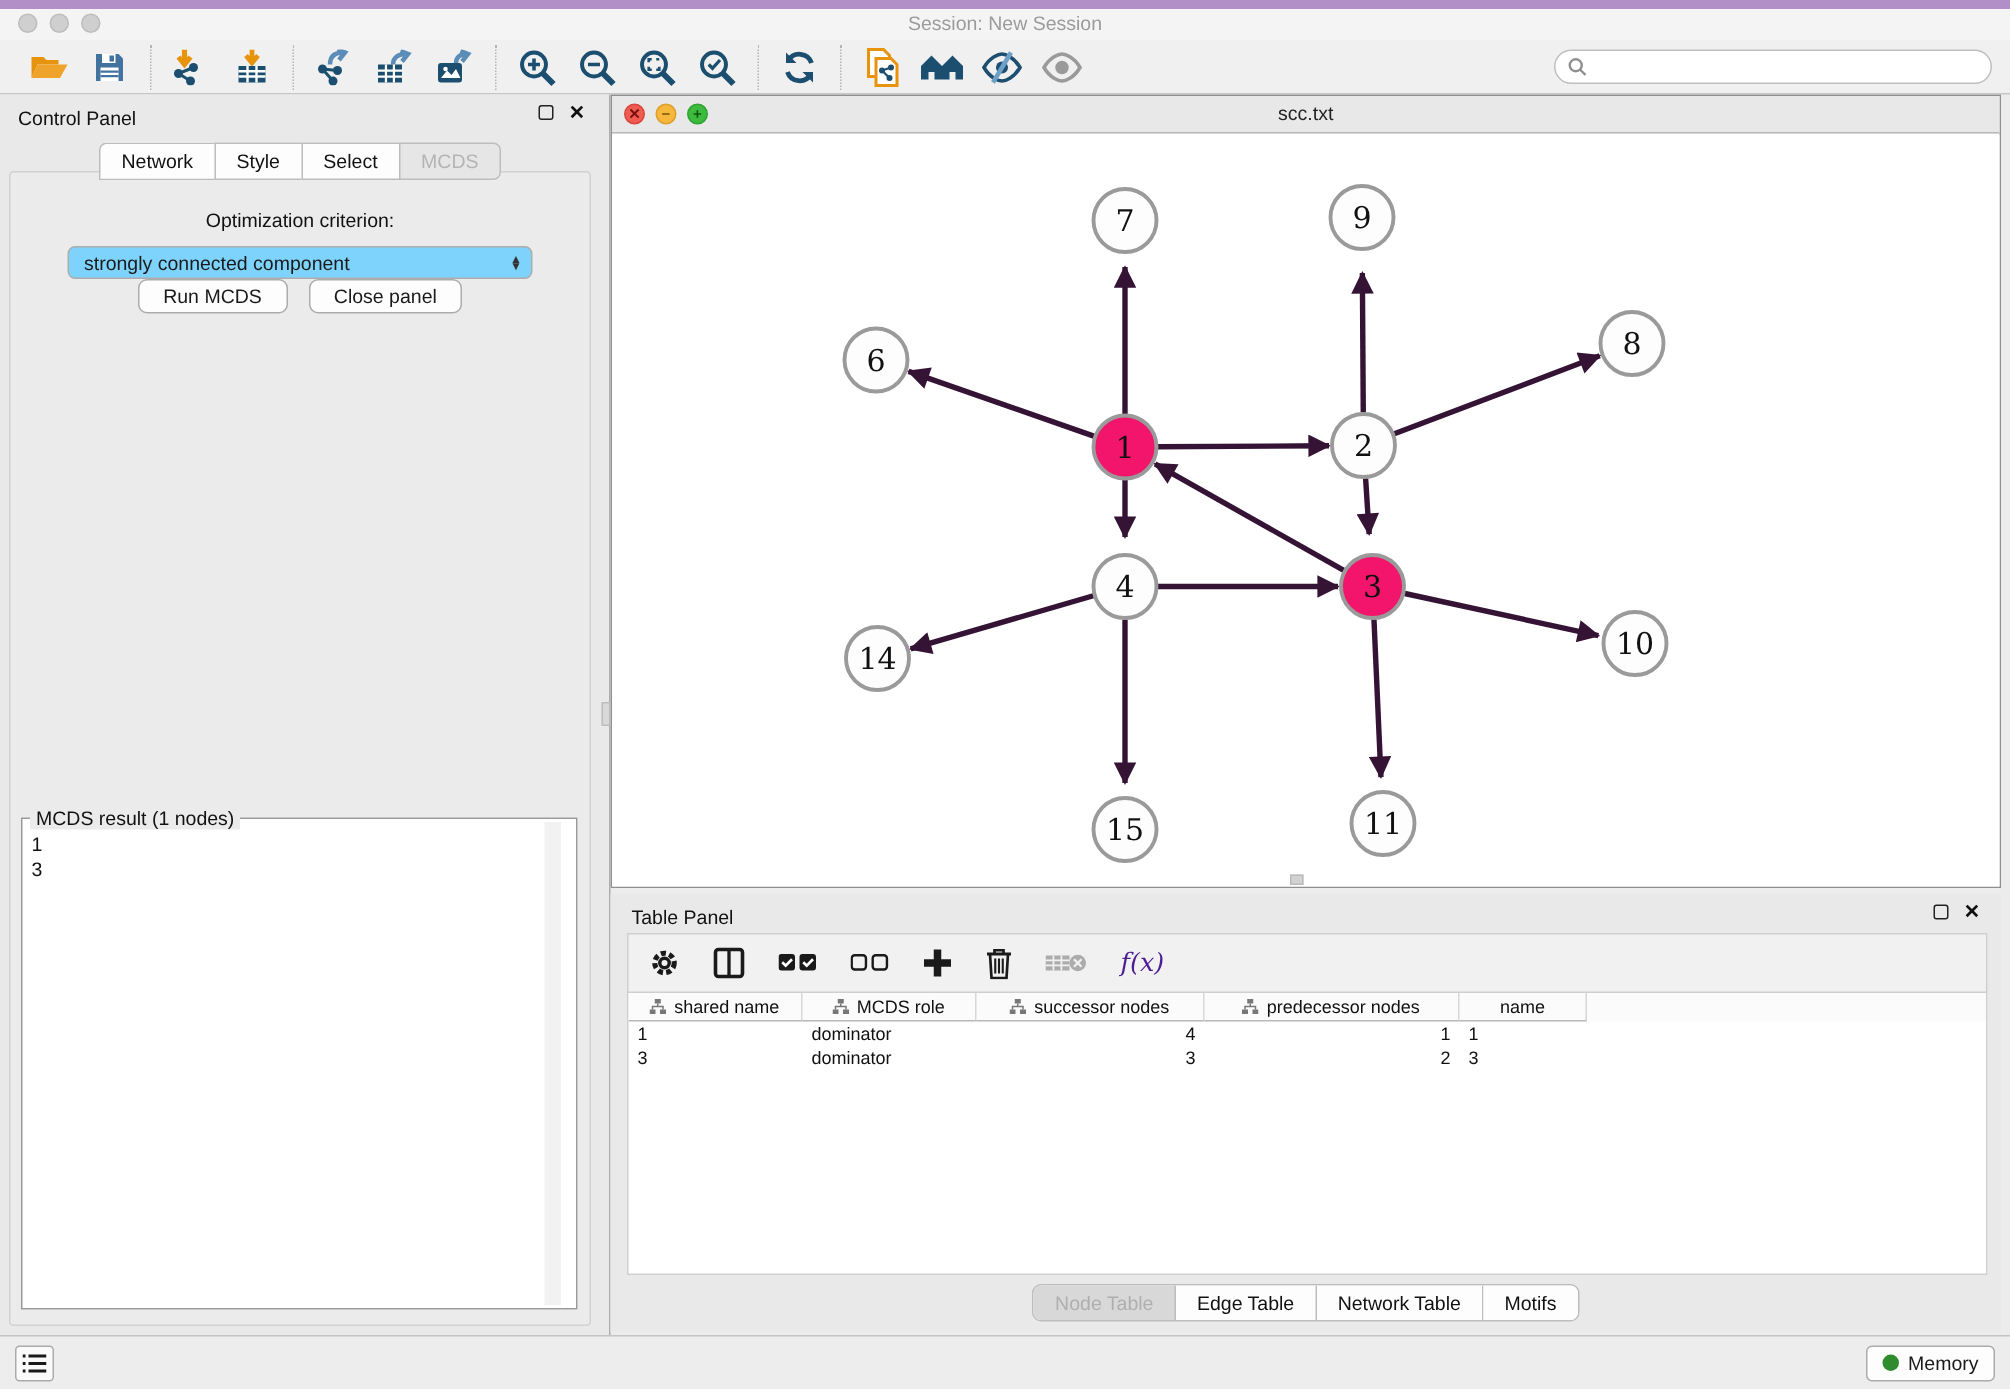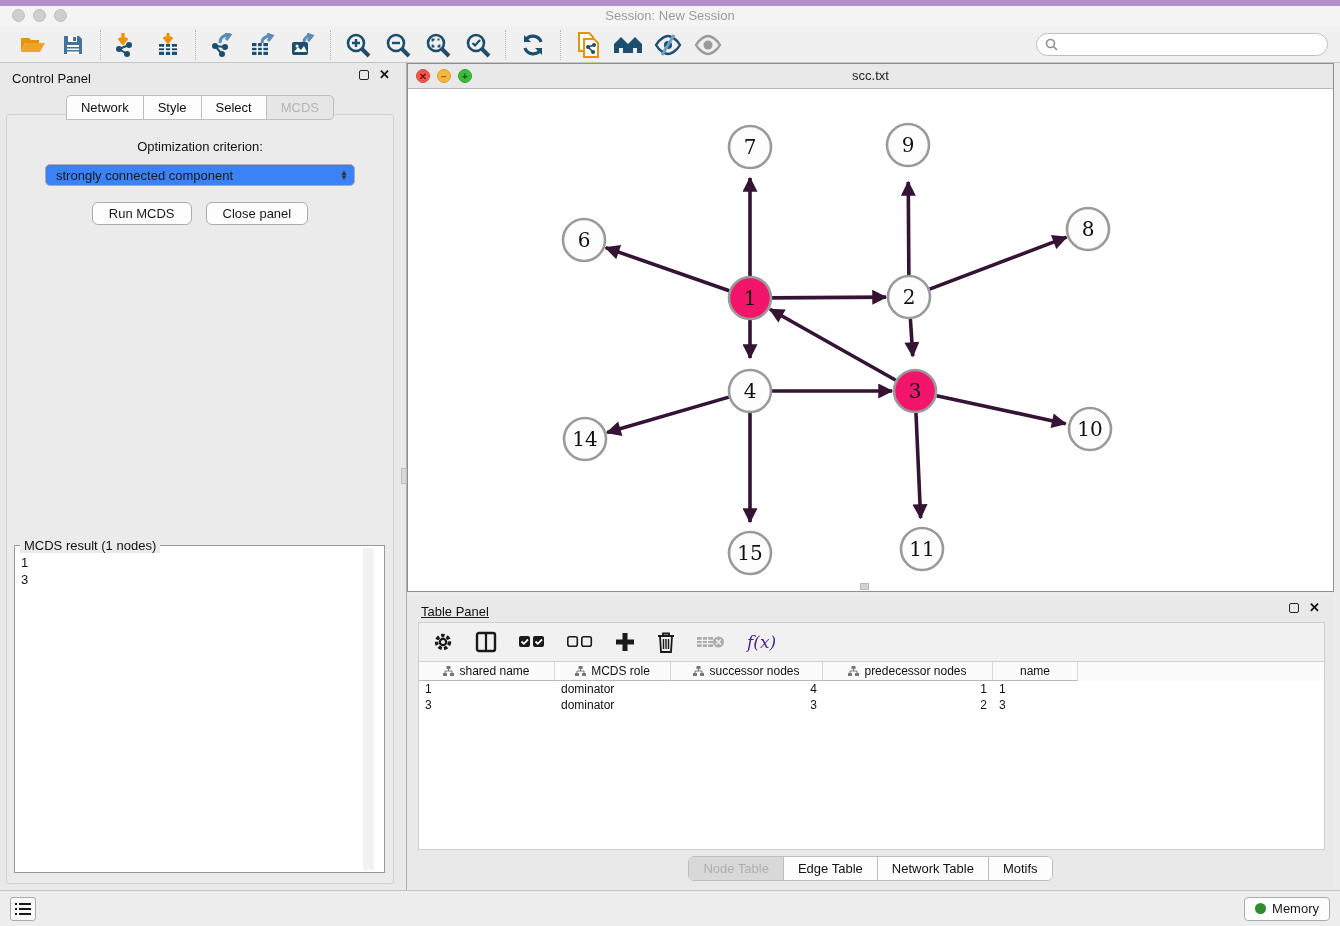--- a/index.html
+++ b/index.html
@@ -31,21 +31,21 @@
   .icon-close { font-size:13px; font-weight:bold; color:#111; line-height:10px; }
 
   .cp-tabs { display:flex; justify-content:center; position:relative; z-index:2; margin-top:2px; }
   .cp-tab { font-size:13px; padding:4px 14px; background:#FDFDFD; border:1px solid #BDBDBD; border-right:none; color:#111; }
   .cp-tab:first-child { border-top-left-radius:5px; }
   .cp-tab:last-child { border-right:1px solid #BDBDBD; border-top-right-radius:5px; }
   .cp-tab.selected { background:#E6E6E6; color:#B4B4B4; border-top-right-radius:5px; border-bottom-right-radius:5px; }
 
   .cp-body { position:absolute; top:51px; left:6px; right:6px; bottom:6px; background:#EBEBEB; border:1px solid #D2D2D2; border-radius:3px; }
   .opt-label { text-align:center; font-size:13px; margin-top:24px; color:#111; }
-  .criterion { margin:10px auto 16px; width:310px; height:22px; background:#3b82f6; border:1px solid #ADADAD; border-radius:5px; display:flex; align-items:center; padding:0 6px 0 10px; font-size:13px; }
+  .criterion { margin:10px auto 0; width:310px; height:22px; background:#7dd3fc; border:1px solid #ADADAD; border-radius:5px; display:flex; align-items:center; padding:0 6px 0 10px; font-size:13px; }
   .criterion .stepper { margin-left:auto; display:flex; flex-direction:column; line-height:5px; font-size:8px; color:#333; }
   .cp-buttons { display:flex; justify-content:center; gap:14px; margin-top:0; }
   .cp-btn { font-size:13px; padding:3px 16px; min-width:95px; background:#FDFDFD; border:1px solid #ACACAC; border-radius:6px; text-align:center; }
 
   .result-group { position:absolute; left:7px; right:8px; top:430px; bottom:10px; border:1px solid #9A9A9A; background:#fff; }
   .result-legend { position:absolute; top:-8px; left:5px; background:#EBEBEB; padding:0 4px; font-size:13px; color:#111; }
   .result-text { position:absolute; inset:8px 12px 2px 6px; font-size:13px; line-height:17px; color:#111; white-space:pre; }
   .result-scroll { position:absolute; top:2px; bottom:2px; right:10px; width:11px; background:#F2F2F2; }
 
   .v-divider { position:absolute; top:63px; left:400px; width:7px; bottom:36px; background:#E9E9E9; border-right:1px solid #ADADAD; }
@@ -58,33 +58,33 @@
   .tl { width:14px; height:14px; border-radius:50%; font-size:10px; font-weight:bold; display:flex; align-items:center; justify-content:center; }
   .tl-red { background:#F05B51; border:1px solid #D9463C; color:#7A100C; }
   .tl-yellow { background:#F5B73C; border:1px solid #DD9F2E; color:#8A5D05; }
   .tl-green { background:#3EBB3F; border:1px solid #2EA42F; color:#0A5B0B; }
   .nw-title { text-align:center; font-size:13px; line-height:24px; color:#222; }
   .nw-canvas { position:absolute; top:26px; left:0; right:0; bottom:0; background:#fff; }
   .nw-canvas svg { position:absolute; inset:0; }
   .nw-hscroll-thumb { position:absolute; left:452px; bottom:1px; width:9px; height:7px; background:#D2D2D2; border:1px solid #BBB; }
 
   
-  #table-panel { position:absolute; top:596px; left:407px; width:927px; height:292px; background:#E9E9E9;text-decoration:underline; }
+  #table-panel { position:absolute; top:596px; left:407px; width:927px; height:292px; background:#E9E9E9; }
   .tp-toolbar { position:absolute; top:26px; left:11px; right:9px; height:40px; background:#F1F1F1; border:1px solid #CFCFCF; display:flex; align-items:center; gap:22px; padding:0 14px; }
   .tp-toolbar .tp-icon { display:flex; align-items:center; }
   .fx { font-family:"DejaVu Serif", serif; font-style:italic; font-size:17px; color:#4c1d95; }
 
   .tp-table { position:absolute; top:66px; left:11px; right:9px; bottom:38px; background:#fff; border:1px solid #CFCFCF; border-top:none; overflow:hidden; font-size:12px; }
   .tp-header { display:flex; height:19px; background:#FBFBFB; }
   .th { display:flex; align-items:center; justify-content:center; gap:5px; border-right:1px solid #D8D8D8; border-bottom:1px solid #B9B9B9; color:#111; }
   .th:last-child { border-right:1px solid #D8D8D8;text-align:center; }
   .tp-row { display:flex; height:16px; }
   .td { padding:1px 6px; color:#111; overflow:hidden; white-space:nowrap; }
   .td.num { text-align:right; }
-  .c0 { width:136px; } .c1 { width:116px; } .c2 { width:152px; } .c3 { width:170px;align-items:center; } .c4 { width:85px; }
+  .c0 { width:116px; } .c1 { width:116px; } .c2 { width:152px; } .c3 { width:170px;align-items:center; } .c4 { width:85px; }
 
   .tp-tabs { position:absolute; bottom:7px; left:0; right:0; display:flex; justify-content:center; }
   .tp-tabgroup { display:flex; border:1px solid #BDBDBD; border-radius:6px; overflow:hidden; background:#fff; }
   .tp-tab { font-size:13px; padding:4px 14px; border-right:1px solid #BDBDBD; background:#FDFDFD; color:#111; }
   .tp-tab:last-child { border-right:none; }
   .tp-tab.selected { background:#D8D8D8; color:#AFAFAF; }
 
   
   #status-bar { position:absolute; bottom:0; left:0; right:0; height:36px; background:#EDEDED; border-top:1px solid #C4C4C4; display:flex; align-items:center; padding:0 10px; }
   .list-btn { width:26px; height:24px; background:#FAFAFA; border:1px solid #ABABAB; border-radius:3px; display:flex; align-items:center; justify-content:center; }

